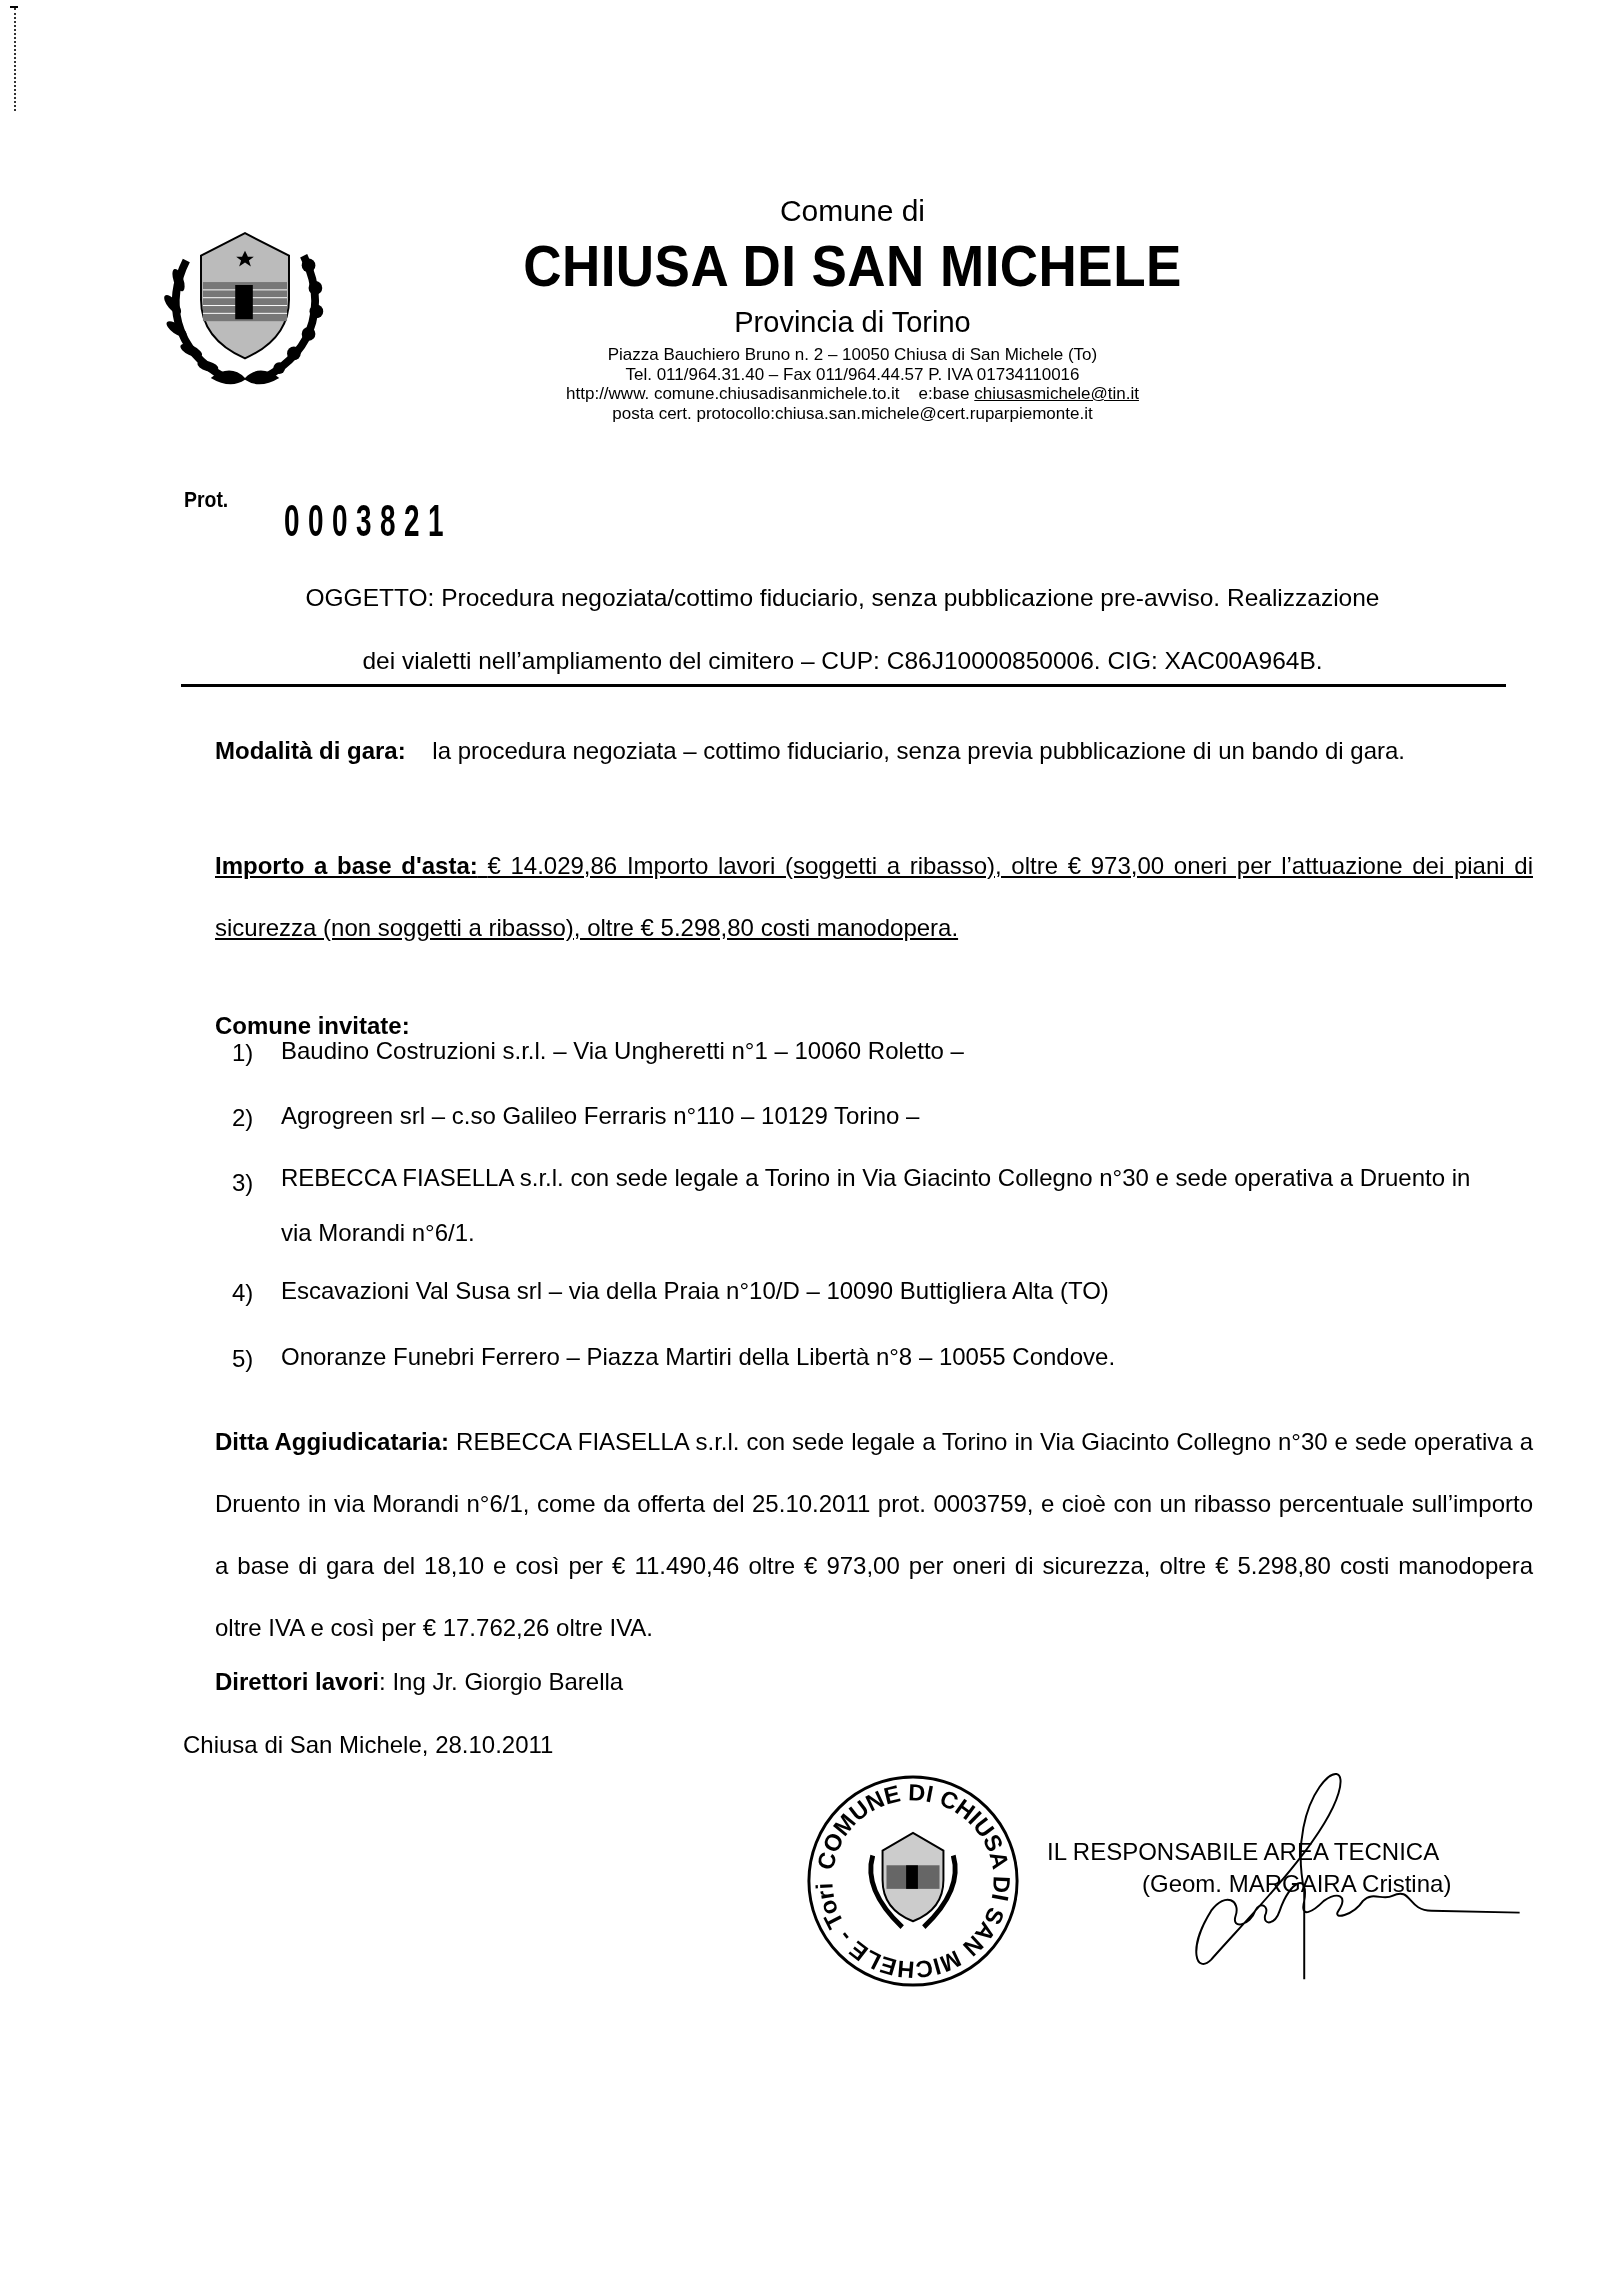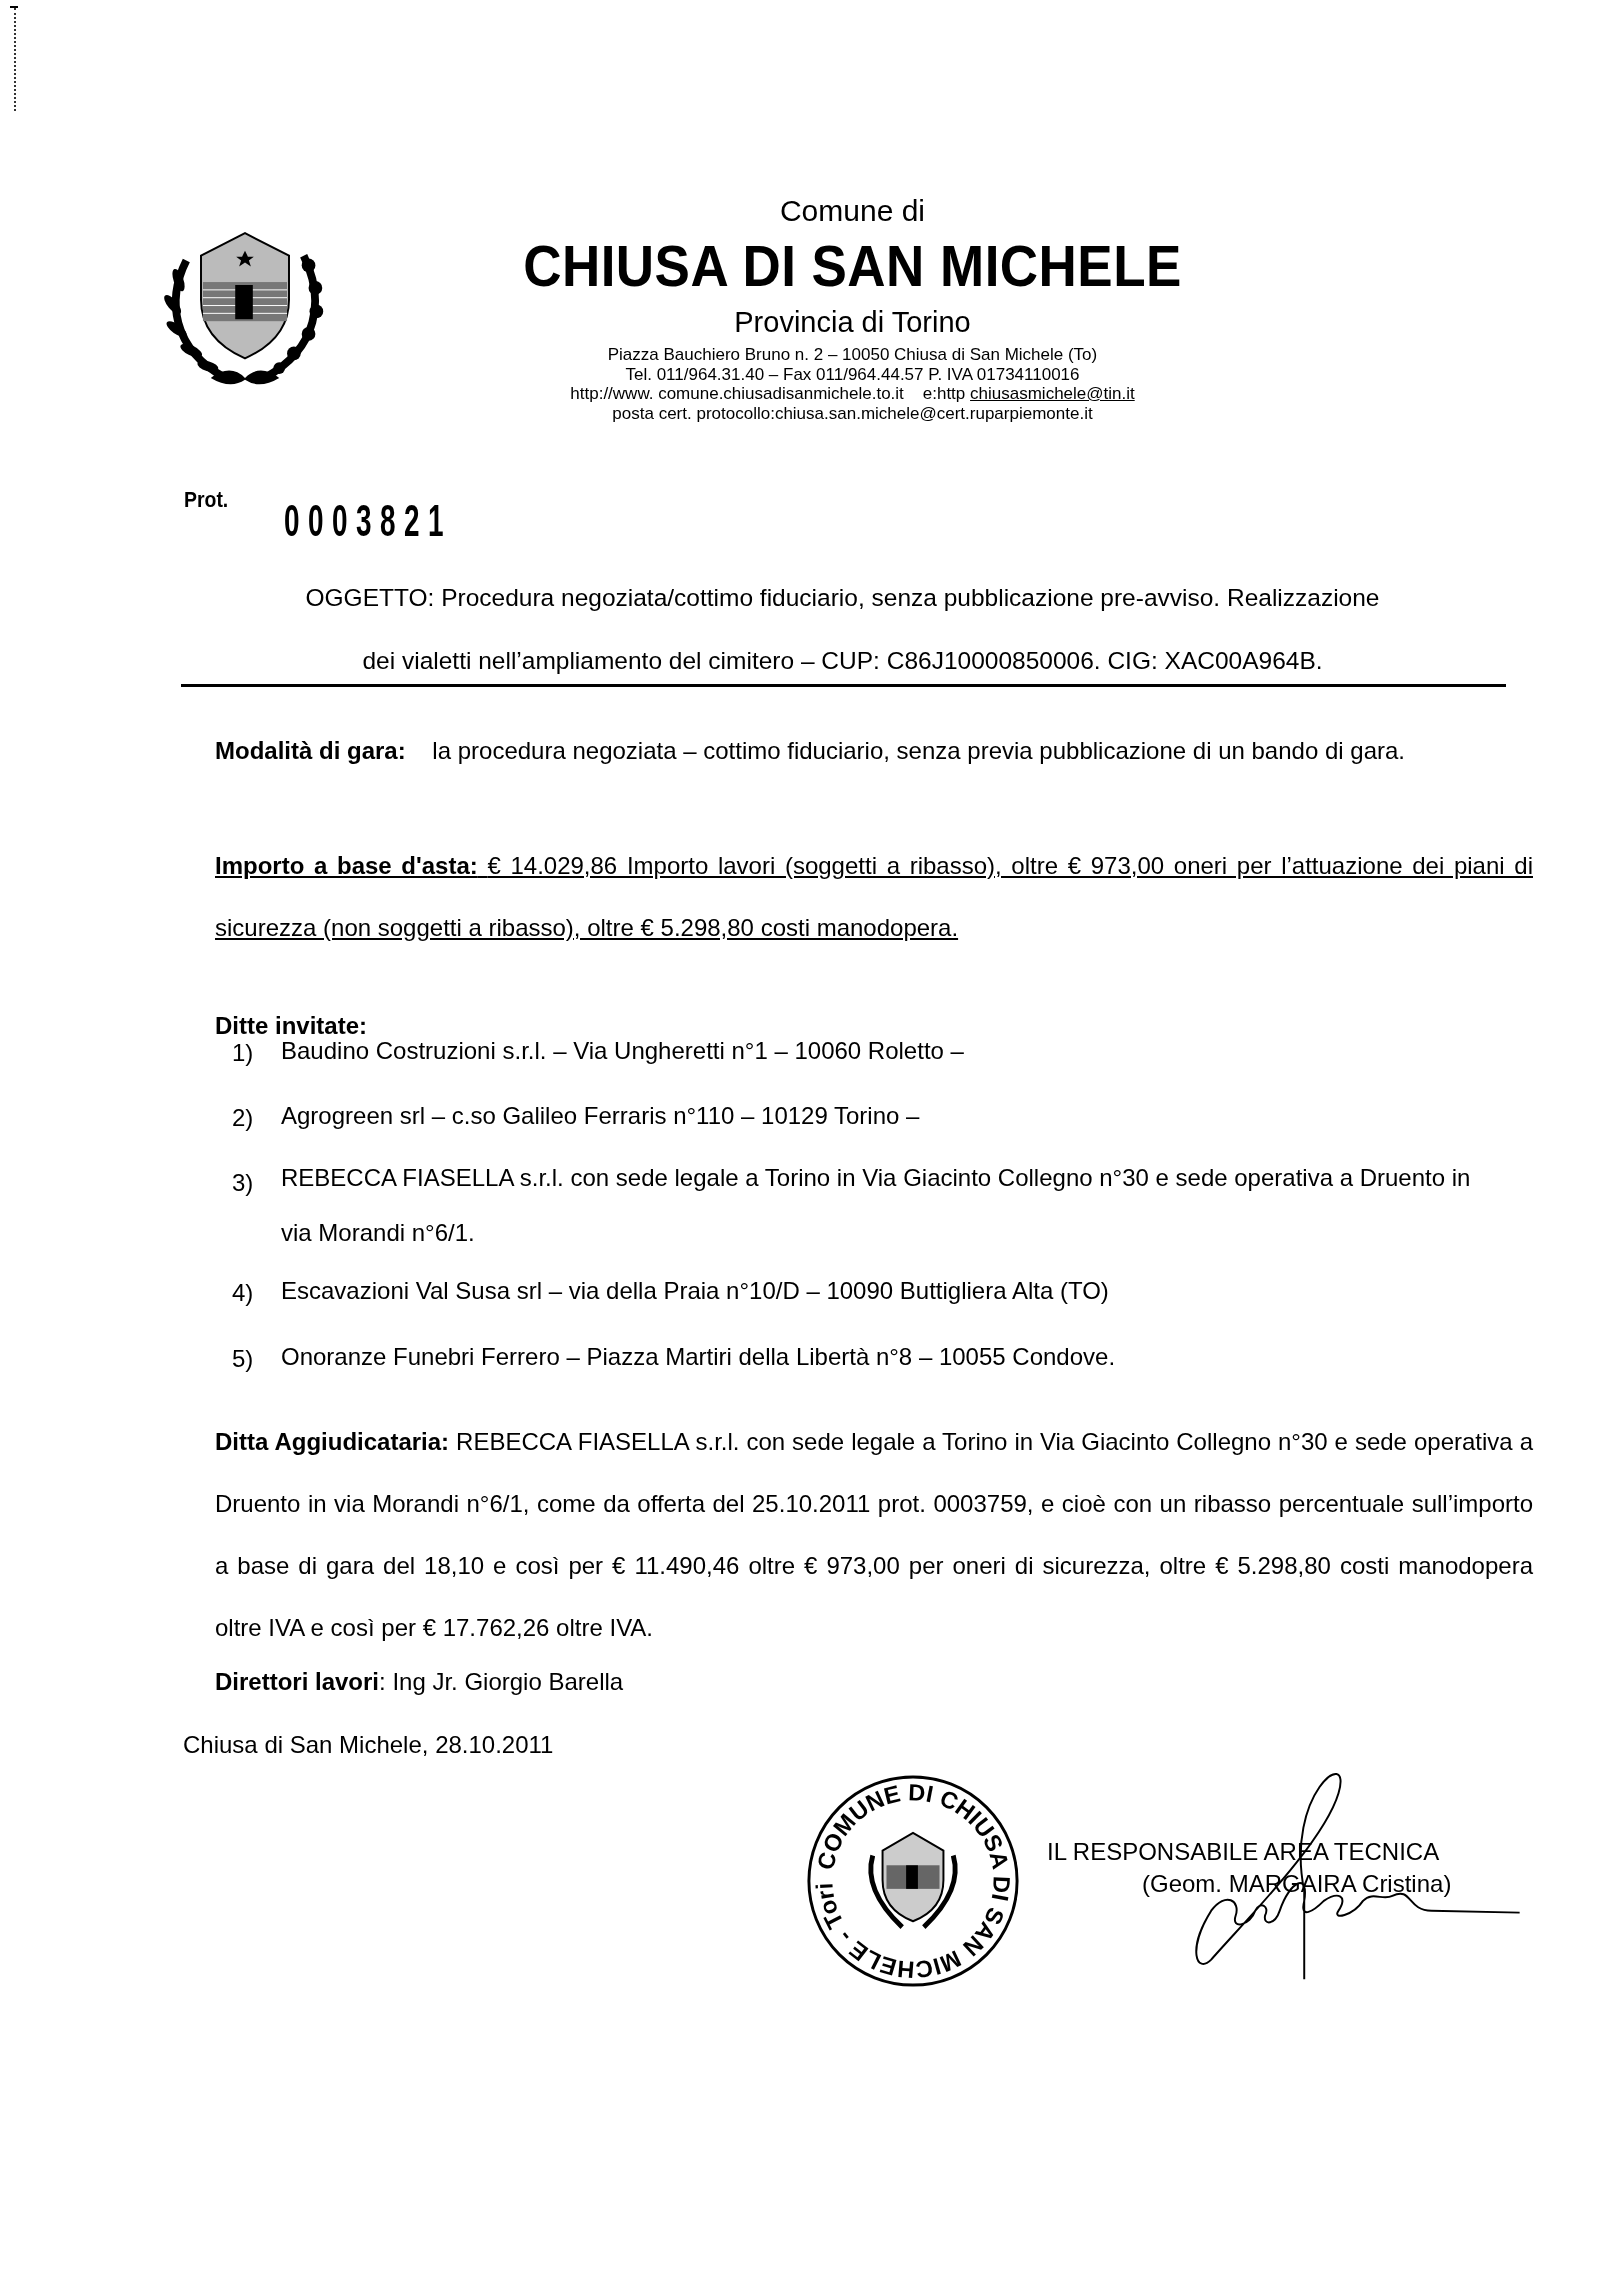--- a/index.html
+++ b/index.html
@@ -89,21 +89,21 @@
   </svg>
 </div>
 
 <div class="abs head-center comune-di">Comune di</div>
 <div class="abs head-center town">CHIUSA DI SAN MICHELE</div>
 <div class="abs head-center province">Provincia di Torino</div>
 <div class="abs head-center addr addr1">Piazza Bauchiero Bruno n. 2 – 10050 Chiusa di San Michele (To)</div>
 <div class="abs head-center addr addr2">Tel. 011/964.31.40 – Fax 011/964.44.57  P. IVA 01734110016</div>
 <div class="abs head-center addr addr3">
   <span>http://www. comune.chiusadisanmichele.to.it</span>&nbsp;&nbsp;&nbsp;
-  <span>e:http</span>
+  <span>e:base</span>
   <span class="email-link">chiusasmichele@tin.it</span>
 </div>
 <div class="abs head-center addr addr4">posta cert. protocollo:chiusa.san.michele@cert.ruparpiemonte.it</div>
 
 <div class="abs prot-label">Prot.</div>
 <div class="abs prot-num">0003821</div>
 
 <div class="abs subject subject1">OGGETTO: Procedura negoziata/cottimo fiduciario, senza pubblicazione pre-avviso. Realizzazione</div>
 <div class="abs subject subject2">dei vialetti nell’ampliamento del cimitero – CUP: C86J10000850006. CIG: XAC00A964B.</div>
 <div class="abs rule"></div>
@@ -111,21 +111,21 @@
 <div class="abs para p-modalita">
   <b>Modalità di gara:</b>&nbsp;&nbsp;&nbsp;
   <span>la procedura negoziata – cottimo fiduciario, senza previa pubblicazione di un bando di gara.</span>
 </div>
 
 <div class="abs para p-importo">
   <b>Importo a base d'asta:</b>
   <span>€ 14.029,86 Importo lavori (soggetti a ribasso), oltre € 973,00  oneri per l’attuazione dei piani di sicurezza (non soggetti a ribasso), oltre € 5.298,80  costi manodopera.</span>
 </div>
 
-<div class="abs para p-ditte-title">Ditte invitate:</div>
+<div class="abs para p-ditte-title">Comune invitate:</div>
 <div class="abs list" style="top:1039px;">
   <div class="li" style="top:0;">
     <span class="num">1)</span>
     <span class="txt" style="top:-18.6px;">Baudino Costruzioni s.r.l. – Via Ungheretti n°1 – 10060 Roletto –</span>
   </div>
   <div class="li" style="top:65px;">
     <span class="num">2)</span>
     <span class="txt" style="top:-18.6px;">Agrogreen srl – c.so Galileo Ferraris n°110 – 10129 Torino –</span>
   </div>
   <div class="li" style="top:130px;">

